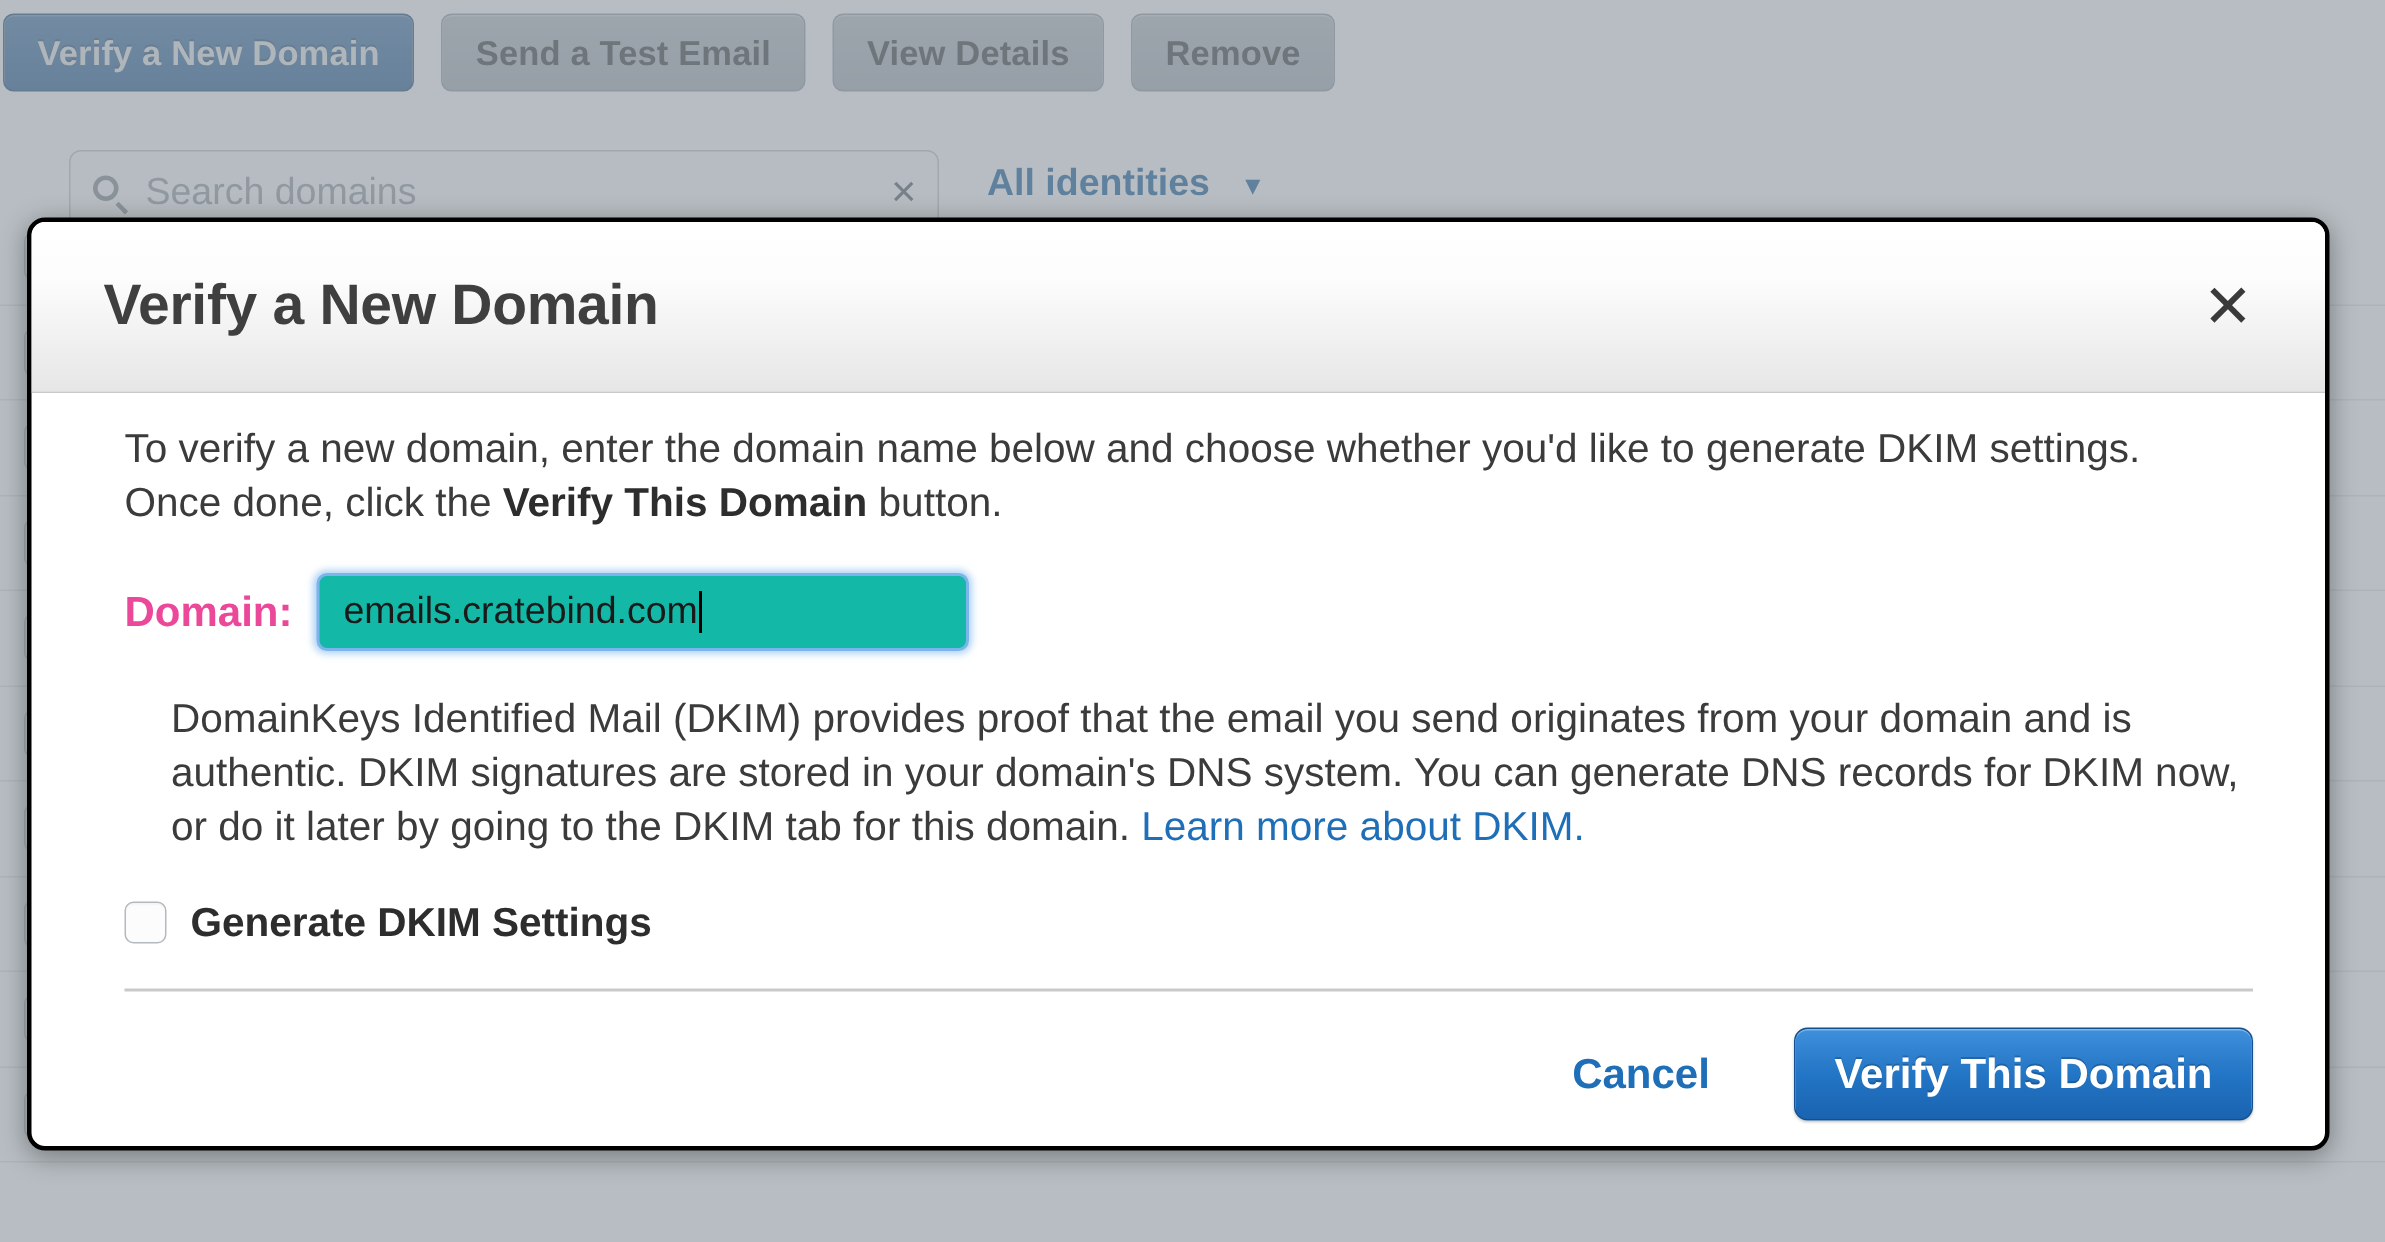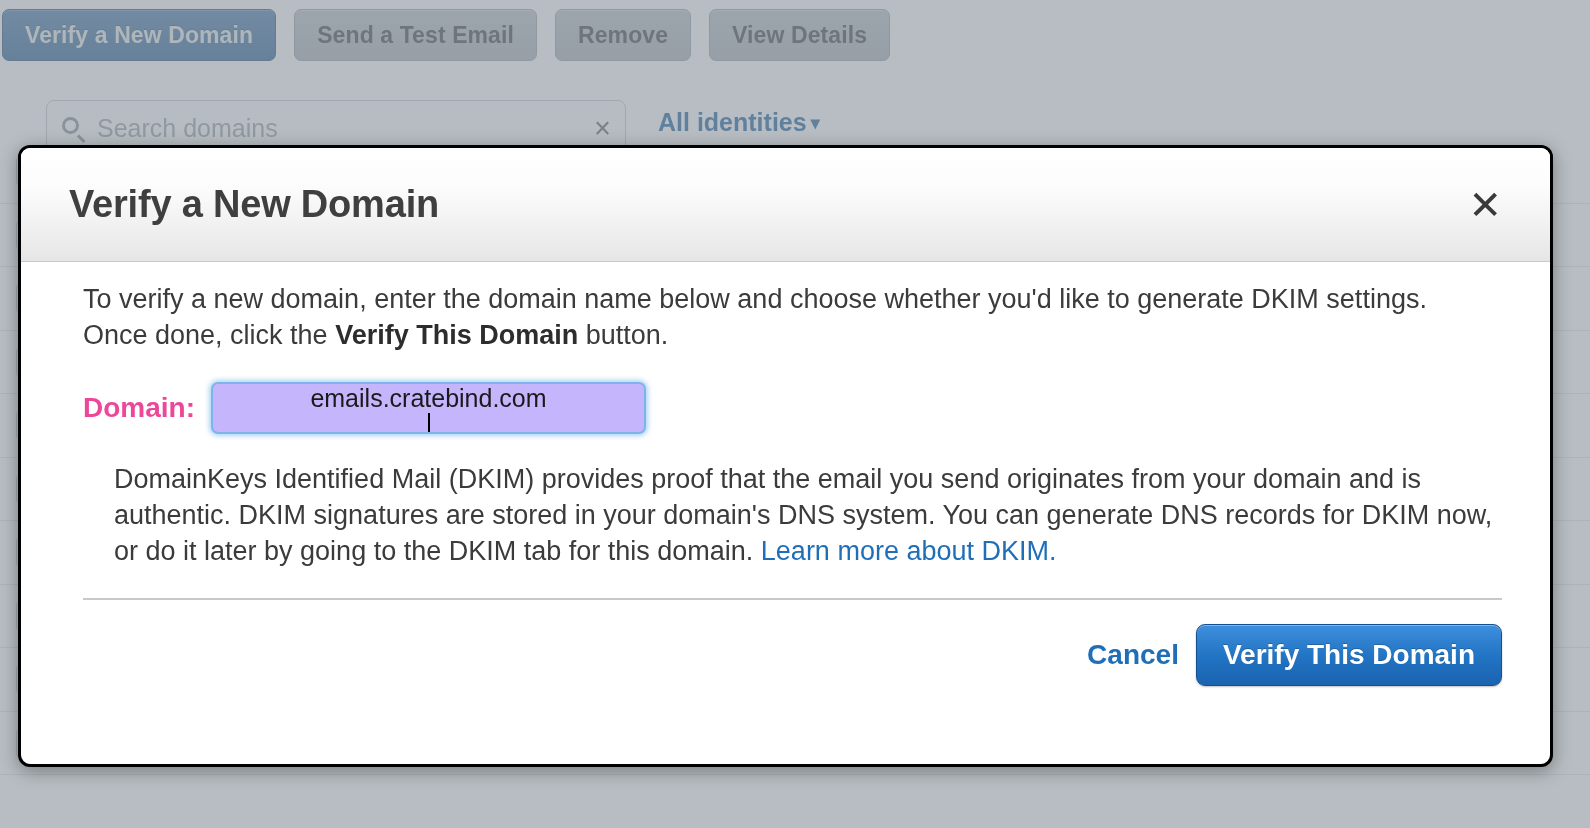--- a/index.html
+++ b/index.html
@@ -114,21 +114,21 @@
     cursor: pointer;
   }
   #bg-identities {
     position: absolute;
     left: 658px; top: 108px;
     font-size: 25px;
     font-weight: bold;
     color: #1b639e;
     display: flex;
     align-items: center;
-    gap: 4px;
+    gap: 24px;
     cursor: pointer;
   }
   #bg-identities .caret {
     font-size: 18px;
   }
 
   #bg-table {
     position: absolute;
     left: 0; top: 140px;
     width: 1590px; height: 688px;
@@ -242,26 +242,25 @@
     font-weight: bold;
     color: #ec4899;
     margin-right: 16px;
   }
   #domain-input {
     width: 435px;
     height: 52px;
     border: 2px solid #7cb5ec;
     border-radius: 7px;
     box-shadow: 0 0 5px 2px rgba(110,175,235,0.55);
-    background: #c4b5fd;
+    background: #14b8a6;
     display: flex;
     align-items: center;
     padding: 0 16px;
     box-sizing: border-box;
-    flex-direction: column;
   }
   #domain-value {
     font-size: 25px;
     color: #1a1a1a;
   }
   .caret-bar {
     display: inline-block;
     width: 2px;
     height: 28px;
     background: #000;
@@ -292,21 +291,21 @@
   #modal-divider {
     margin: 28px 48px 0 62px;
     height: 2px;
     background: #c9c9c9;
   }
   #modal-footer {
     display: flex;
     align-items: center;
     justify-content: flex-end;
     padding: 24px 48px 0 0;
-    gap: 17px;
+    gap: 56px;
   }
   #cancel-button {
     font-size: 28px;
     font-weight: bold;
     color: #1f6fb8;
     cursor: pointer;
   }
   #verify-button {
     height: 62px;
     padding: 0 26px;
@@ -325,22 +324,22 @@
   }
 </style>
 </head>
 <body>
 
 <div id="bg-page">
 
   <div id="bg-toolbar">
     <div class="tb-btn primary">Verify a New Domain</div>
     <div class="tb-btn secondary">Send a Test Email</div>
+    <div class="tb-btn secondary">View Details</div>
     <div class="tb-btn secondary">Remove</div>
-    <div class="tb-btn secondary">View Details</div>
   </div>
 
   <div id="bg-filterbar"></div>
 
   <div id="bg-search">
     <span class="mag"></span>
     <span class="ph">Search domains</span>
     <span class="clr">×</span>
   </div>
 
@@ -402,20 +401,24 @@
     <div id="domain-row">
       <span id="domain-label">Domain:</span>
       <div id="domain-input">
         <span id="domain-value">emails.cratebind.com</span>
           <span class="caret-bar"></span>
       </div>
     </div>
 
     <p class="para" id="dkim-para"><span>DomainKeys Identified Mail (DKIM) provides proof that the email you send originates from your domain and is authentic. DKIM signatures are stored in your domain's DNS system. You can generate DNS records for DKIM now, or do it later by going to the DKIM tab for this domain. </span><a href="#">Learn more about DKIM.</a></p>
 
+    <div id="checkbox-row">
+      <span id="dkim-checkbox"></span>
+      <span id="checkbox-label">Generate DKIM Settings</span>
+    </div>
   </div>
 
   <div id="modal-divider"></div>
 
   <div id="modal-footer">
     <span id="cancel-button">Cancel</span>
     <div id="verify-button">Verify This Domain</div>
   </div>
 </div>
 

